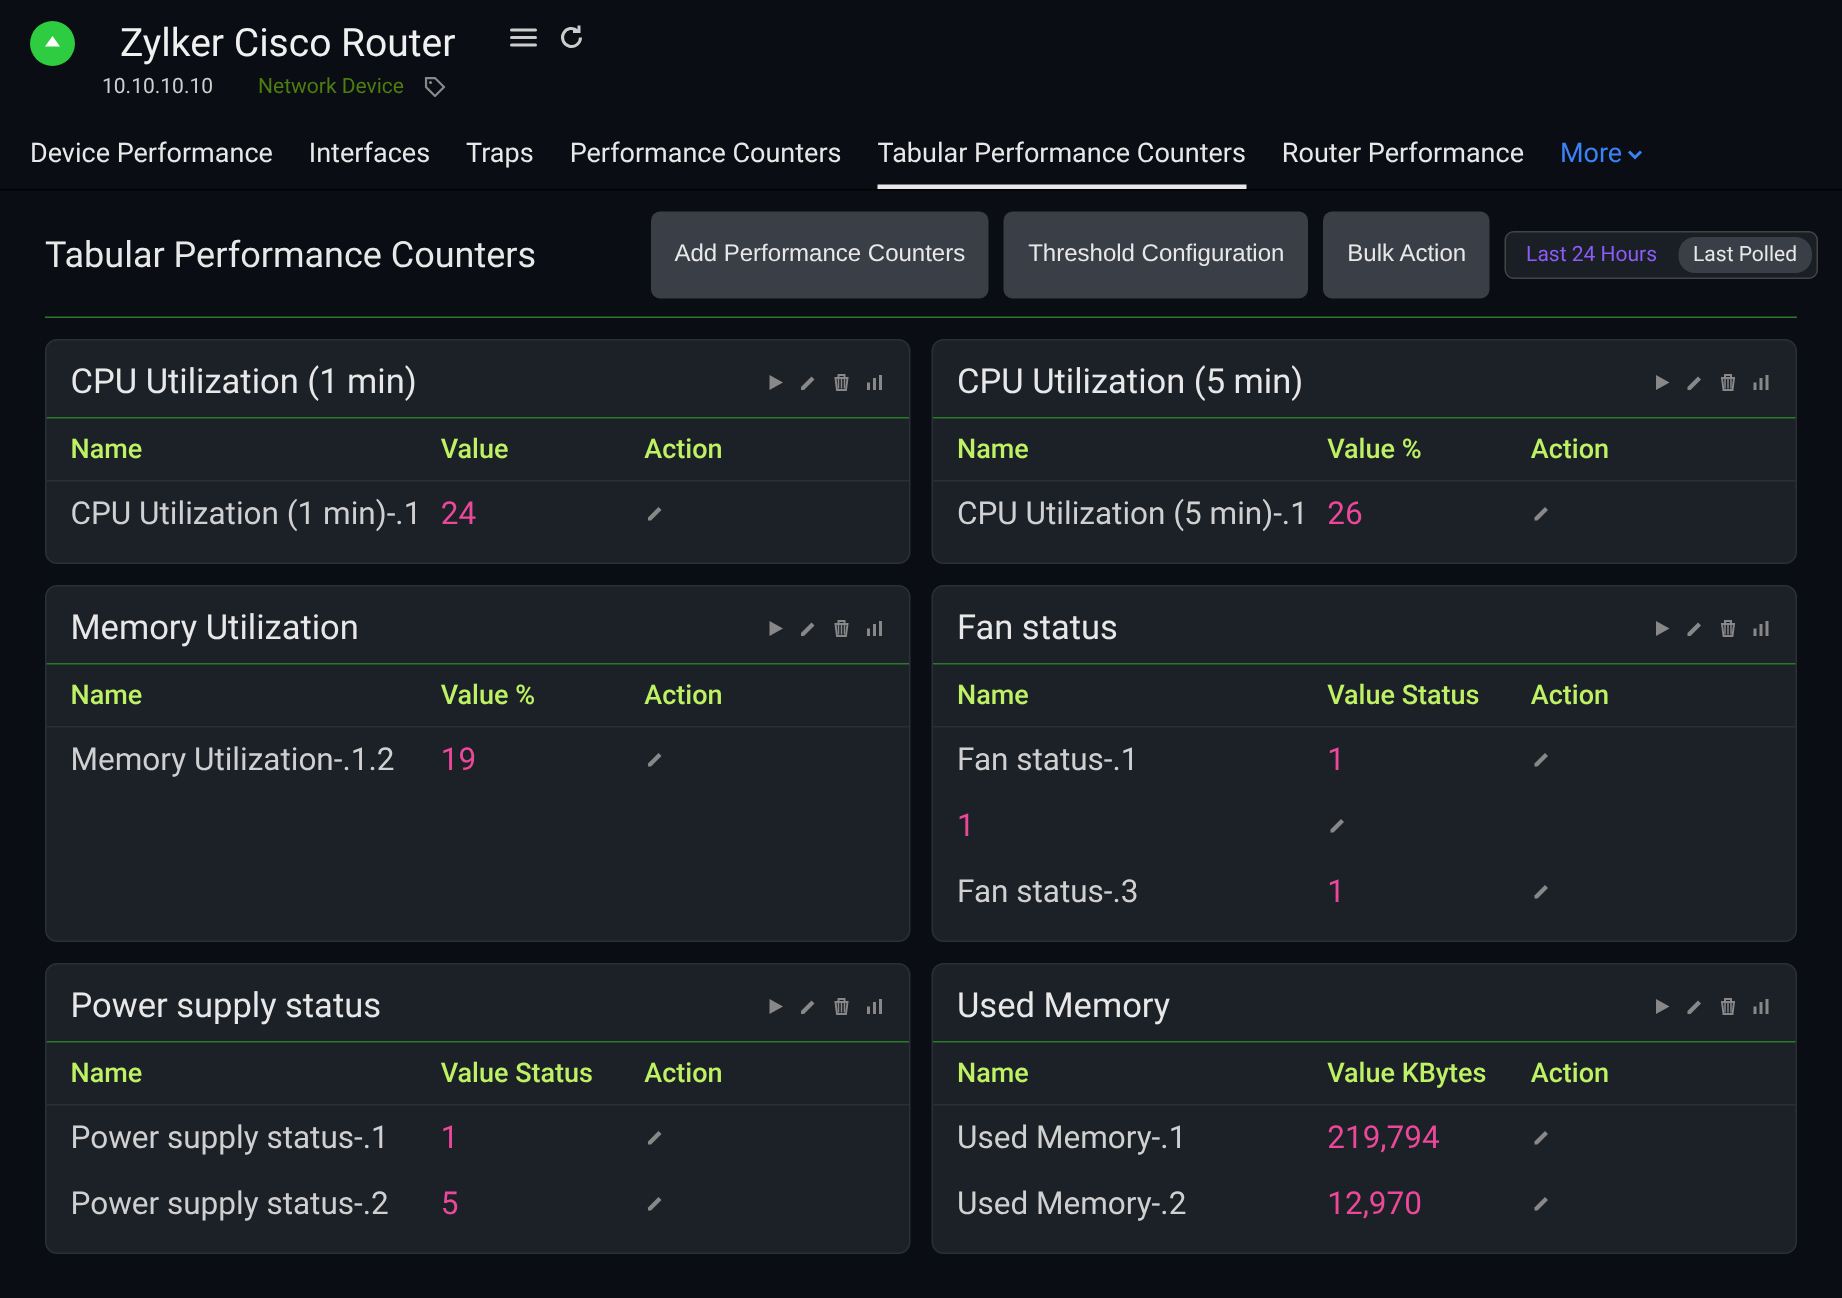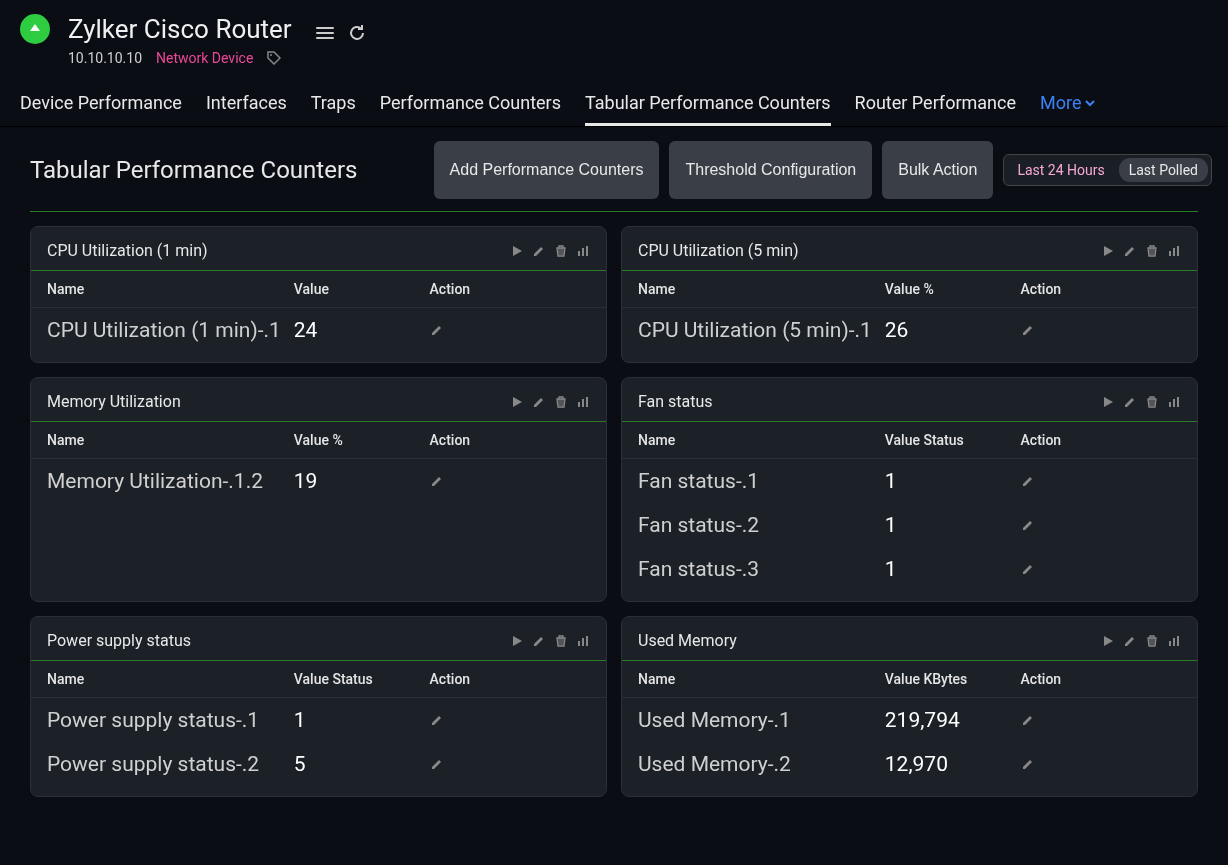--- a/index.html
+++ b/index.html
@@ -10,22 +10,22 @@
   font-size: 16px;
   width: 1228px;
   height: 865px;
   overflow: hidden;
 }
 .header {
   padding: 14px 20px 8px 20px;
 }
 .title-row {
   display: flex;
-  align-items: flex-end;
-  gap: 18px;
+  align-items: flex-start;
+  gap: 30px;
 }
 .status-circle {
   width: 30px;
   height: 30px;
   background: #2ecc40;
   border-radius: 50%;
   display: flex;
   align-items: center;
   justify-content: center;
 }
@@ -47,21 +47,21 @@
 }
 .subtitle-row {
   display: flex;
   align-items: center;
   gap: 14px;
   margin-left: 48px;
   margin-top: 6px;
   font-size: 14px;
 }
 .ip { color: #d0d0d0; }
-.device-type { color: #ec4899; }
+.device-type { color: #4d7c0f; margin-left: 16px; }
 .tag-icon { color: #888; }
 .tabs-row {
   display: flex;
   gap: 24px;
   padding: 18px 4px 0 20px;
   border-bottom: 1px solid #000;
 }
 .tab {
   font-size: 18px;
   color: #e8e8e8;
@@ -100,21 +100,21 @@
 .time-toggle {
   background: #1a1f26;
   border: 1px solid #444;
   border-radius: 6px;
   display: flex;
   align-items: center;
   padding: 3px;
   gap: 4px;
 }
 .time-opt {
-  color: #f9a8d4;
+  color: #8b5cf6;
   font-size: 14px;
   padding: 4px 10px;
   cursor: pointer;
   border-radius: 4px;
 }
 .time-opt.selected {
   background: #3a3f47;
   color: #e8e8e8;
   border-radius: 11px;
 }
@@ -136,21 +136,21 @@
   padding: 14px 0 10px 0;
 }
 .panel-header {
   display: flex;
   align-items: center;
   justify-content: space-between;
   padding: 0 16px 10px 16px;
   border-bottom: 1px solid #2a7a2a;
 }
 .panel-title {
-  font-size: 16px;
+  font-size: 23px;
   color: #e8e8e8;
 }
 .panel-actions {
   display: flex;
   gap: 8px;
 }
 .panel-actions span {
   color: #888;
   cursor: pointer;
   display: inline-flex;
@@ -158,30 +158,30 @@
 .table {
   width: 100%;
 }
 .thead, .trow {
   display: grid;
   padding: 10px 16px;
   align-items: center;
 }
 .cols-3 { grid-template-columns: 1fr 0.55fr 0.65fr; }
 .thead {
-  font-size: 14px;
+  font-size: 18px;
   font-weight: 500;
-  color: #e5e5e5;
+  color: #bef264;
   border-bottom: 1px solid #2a2f38;
 }
 .trow {
   font-size: 21px;
   color: #d0d0d0;
 }
-.val-blue { color: #ffffff; }
+.val-blue { color: #ec4899; }
 .action-cell span {
   color: #999;
   cursor: pointer;
   display: inline-flex;
 }
 svg { display: block; }
 </style>
 </head>
 <body>
 
@@ -424,21 +424,20 @@
           <div class="trow cols-3">
             <div>Fan status-.1</div>
             <div class="val-blue">1</div>
             <div class="action-cell"><span>
                 <svg width="14" height="14" viewBox="0 0 14 14">
                   <path d="M2 10l7-7 2 2-7 7H2v-2z" fill="#888"></path>
                 </svg>
               </span></div>
           </div>
           <div class="trow cols-3">
-            <div>Fan status-.2</div>
             <div class="val-blue">1</div>
             <div class="action-cell"><span>
                 <svg width="14" height="14" viewBox="0 0 14 14">
                   <path d="M2 10l7-7 2 2-7 7H2v-2z" fill="#888"></path>
                 </svg>
               </span></div>
           </div>
           <div class="trow cols-3">
             <div>Fan status-.3</div>
             <div class="val-blue">1</div>

